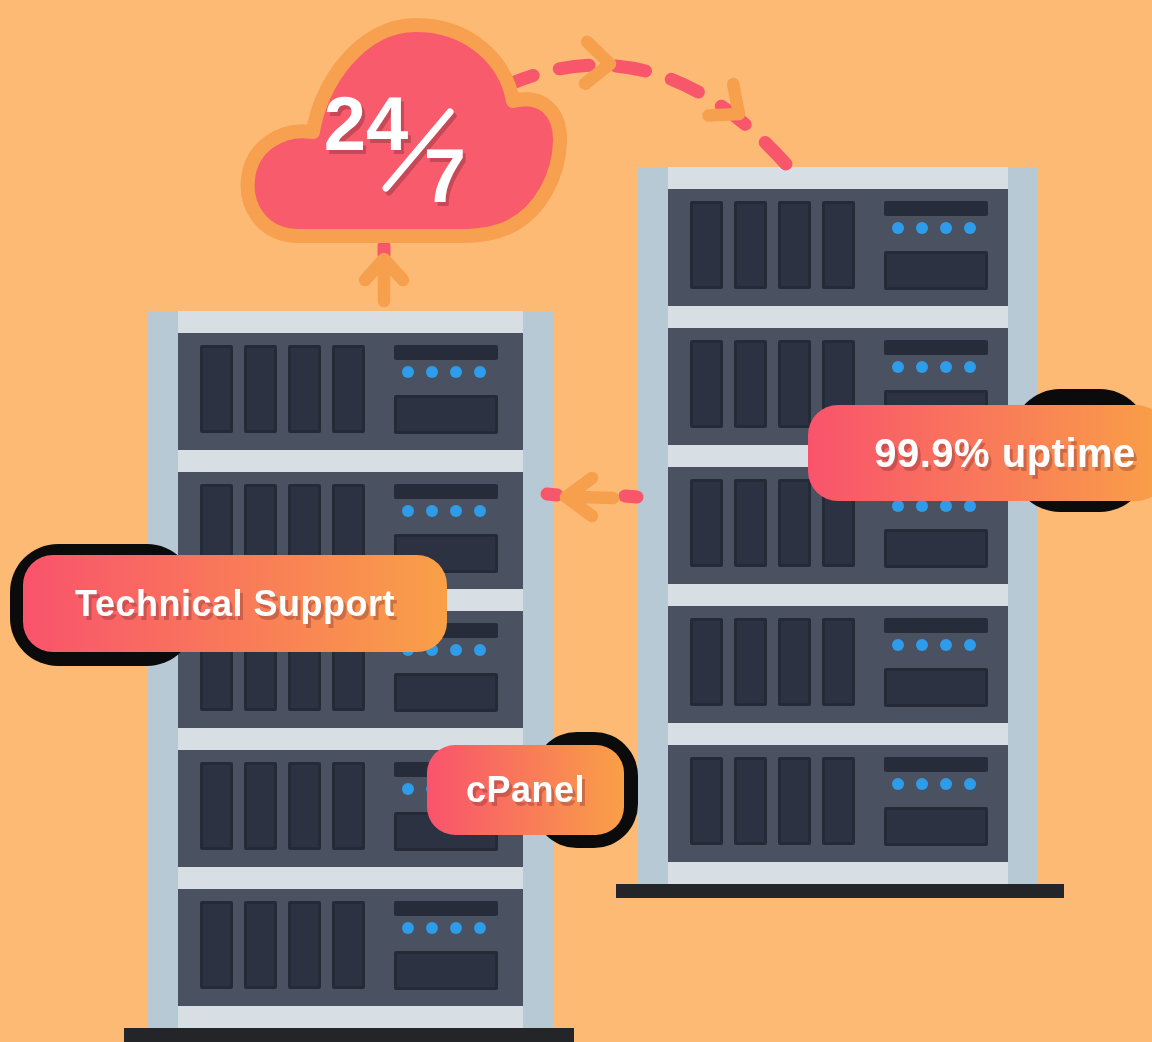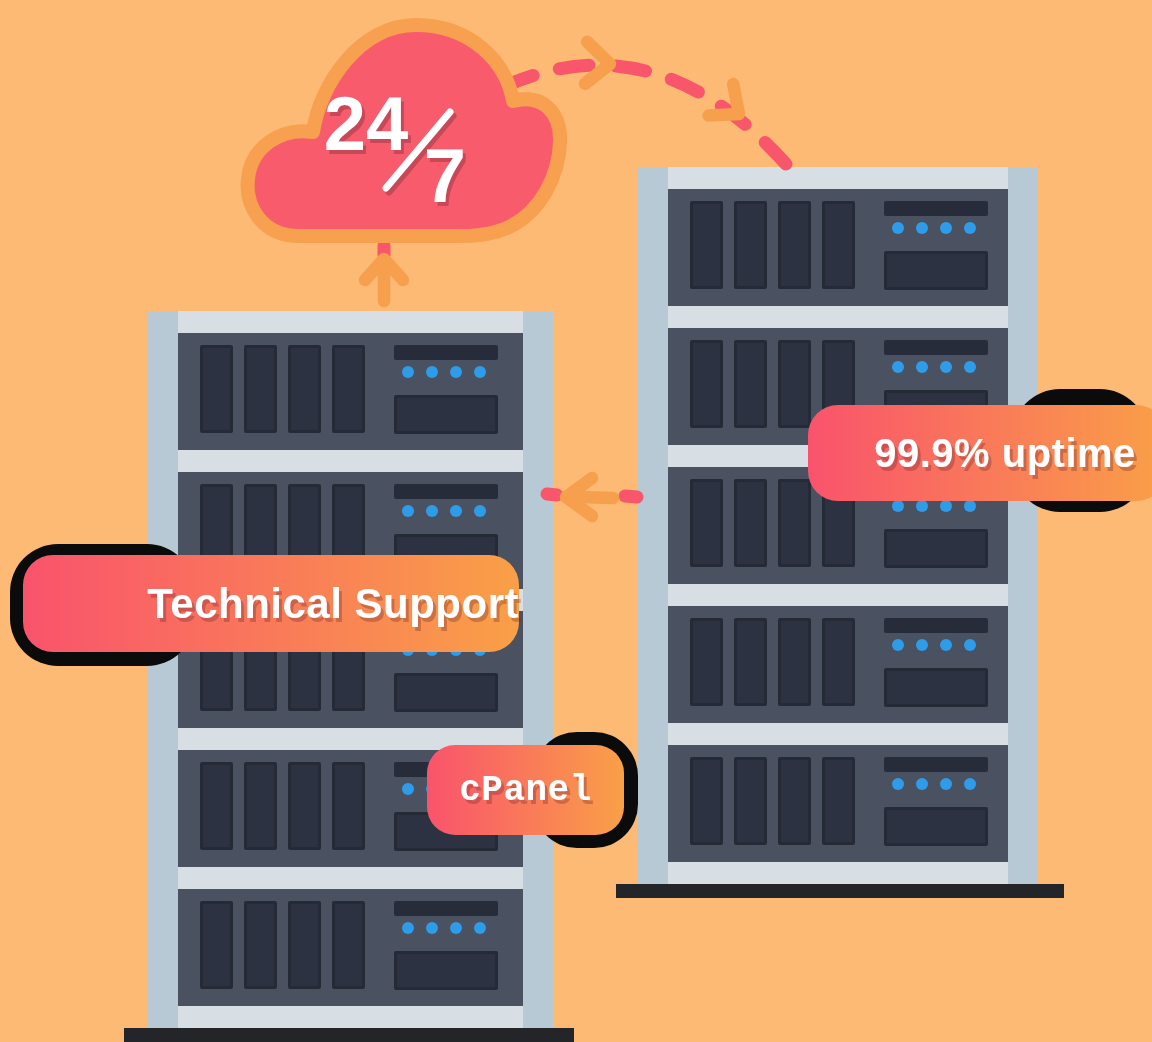--- a/index.html
+++ b/index.html
@@ -42,23 +42,23 @@
   .badge-shadow{position:absolute;background:#0B0B0C;border-radius:48px;z-index:4;}
   .ts-shadow{left:10px;top:544px;width:185px;height:122px;}
   .cpanel-shadow{left:533px;top:732px;width:105px;height:116px;border-radius:44px;}
   .uptime-shadow{left:1012px;top:389px;width:136px;height:123px;}
   .badge{
     position:absolute;z-index:5;display:flex;align-items:center;justify-content:center;
     background:linear-gradient(90deg,#F9536C 0%,#F9A047 100%);
     border-radius:30px;color:#FFFFFF;font-weight:600;letter-spacing:.5px;
     text-shadow:3px 4px 0 rgba(110,40,45,.32);
   }
-  .badge-ts{left:23px;top:555px;width:496px;height:97px;font-size:42px;justify-content:flex-end;}
+  .badge-ts{left:23px;top:555px;width:424px;height:97px;font-size:36px;}
   .badge-uptime{left:808px;top:405px;width:322px;height:96px;font-size:40px;padding-left:36px;}
-  .badge-cpanel{left:427px;top:745px;width:197px;height:90px;font-size:36px;border-radius:28px;font-family:Liberation Mono, monospace;}
+  .badge-cpanel{left:427px;top:745px;width:197px;height:90px;font-size:36px;border-radius:28px;}
 </style>
 </head>
 <body>
 
 <div class="scene">
 
   <div class="rack rack-left">
     <div class="rail"></div>
     <div class="col">
   <div class="unit">

